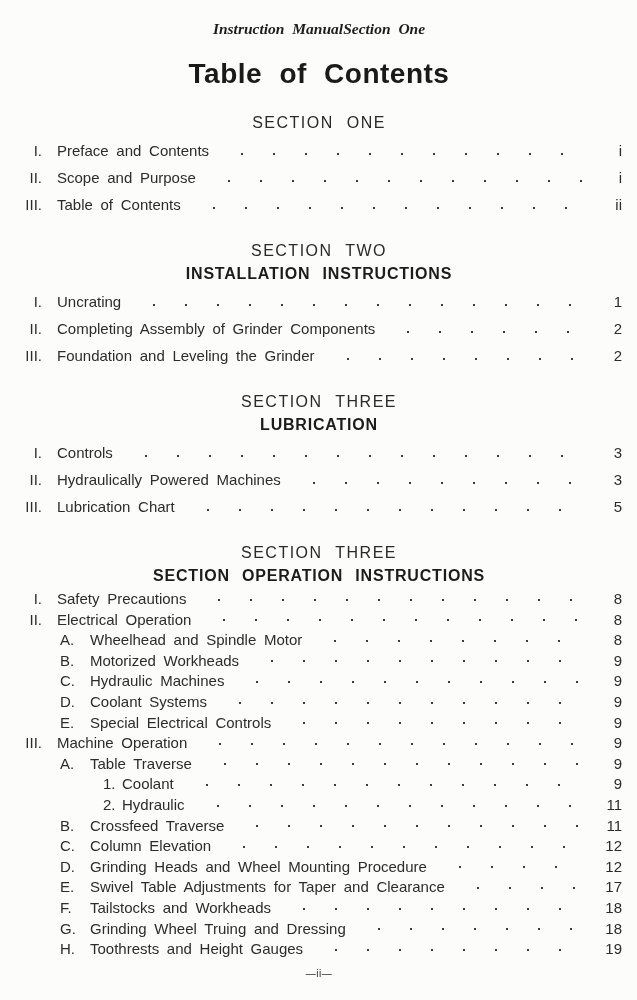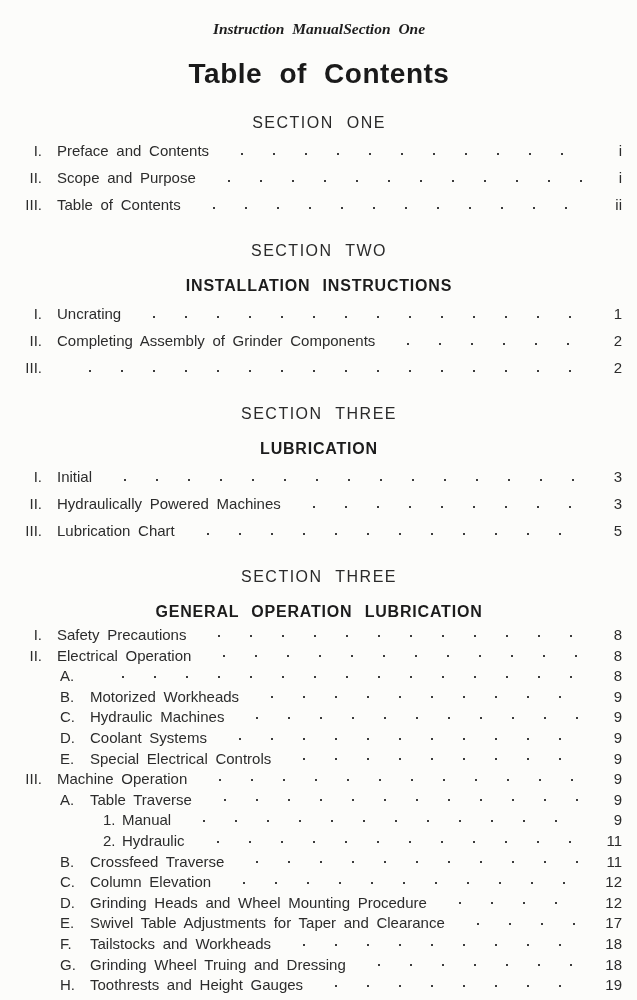--- a/index.html
+++ b/index.html
@@ -46,21 +46,21 @@
   .sec-heading {
     margin: 24px 0 0 0;
     text-align: center;
     font-size: 16px;
     font-weight: 400;
     letter-spacing: 1.5px;
     word-spacing: 7px;
     color: #2a2a2a;
   }
   .sec-subheading {
-    margin: 17px 0 0 0;
+    margin: 5px 0 0 0;
     text-align: center;
     font-size: 16px;
     font-weight: 700;
     letter-spacing: 0.8px;
     word-spacing: 7px;
     color: #1c1c1c;
   }
   .rows { margin-top: 5px; }
   .row {
     display: flex;
@@ -163,33 +163,34 @@
 
   <div class="row l0">
     <span class="num">II.</span>
     <span class="label">Completing Assembly of Grinder Components</span>
     <span class="leader"></span>
     <span class="page-num">2</span>
   </div>
 
   <div class="row l0">
     <span class="num">III.</span>
+    <span class="label">Foundation and Leveling the Grinder</span>
     <span class="leader"></span>
     <span class="page-num">2</span>
   </div>
 </div>
   </section>
 
   <section class="section sec-2">
     <h2 class="sec-heading">SECTION THREE</h2>
     <h3 class="sec-subheading">LUBRICATION</h3>
     <div class="rows">
   <div class="row l0">
     <span class="num">I.</span>
-    <span class="label">Initial</span>
+    <span class="label">Controls</span>
     <span class="leader"></span>
     <span class="page-num">3</span>
   </div>
 
   <div class="row l0">
     <span class="num">II.</span>
     <span class="label">Hydraulically Powered Machines</span>
     <span class="leader"></span>
     <span class="page-num">3</span>
   </div>
@@ -198,38 +199,39 @@
     <span class="num">III.</span>
     <span class="label">Lubrication Chart</span>
     <span class="leader"></span>
     <span class="page-num">5</span>
   </div>
 </div>
   </section>
 
   <section class="section sec-3">
     <h2 class="sec-heading">SECTION THREE</h2>
-    <h3 class="sec-subheading">GENERAL OPERATION LUBRICATION</h3>
+    <h3 class="sec-subheading">SECTION OPERATION INSTRUCTIONS</h3>
     <div class="rows">
   <div class="row l0">
     <span class="num">I.</span>
     <span class="label">Safety Precautions</span>
     <span class="leader"></span>
     <span class="page-num">8</span>
   </div>
 
   <div class="row l0">
     <span class="num">II.</span>
     <span class="label">Electrical Operation</span>
     <span class="leader"></span>
     <span class="page-num">8</span>
   </div>
 
   <div class="row l1">
     <span class="num">A.</span>
+    <span class="label">Wheelhead and Spindle Motor</span>
     <span class="leader"></span>
     <span class="page-num">8</span>
   </div>
 
   <div class="row l1">
     <span class="num">B.</span>
     <span class="label">Motorized Workheads</span>
     <span class="leader"></span>
     <span class="page-num">9</span>
   </div>
@@ -264,21 +266,21 @@
 
   <div class="row l1">
     <span class="num">A.</span>
     <span class="label">Table Traverse</span>
     <span class="leader"></span>
     <span class="page-num">9</span>
   </div>
 
   <div class="row l2">
     <span class="num">1.</span>
-    <span class="label">Manual</span>
+    <span class="label">Coolant</span>
     <span class="leader"></span>
     <span class="page-num">9</span>
   </div>
 
   <div class="row l2">
     <span class="num">2.</span>
     <span class="label">Hydraulic</span>
     <span class="leader"></span>
     <span class="page-num">11</span>
   </div>

